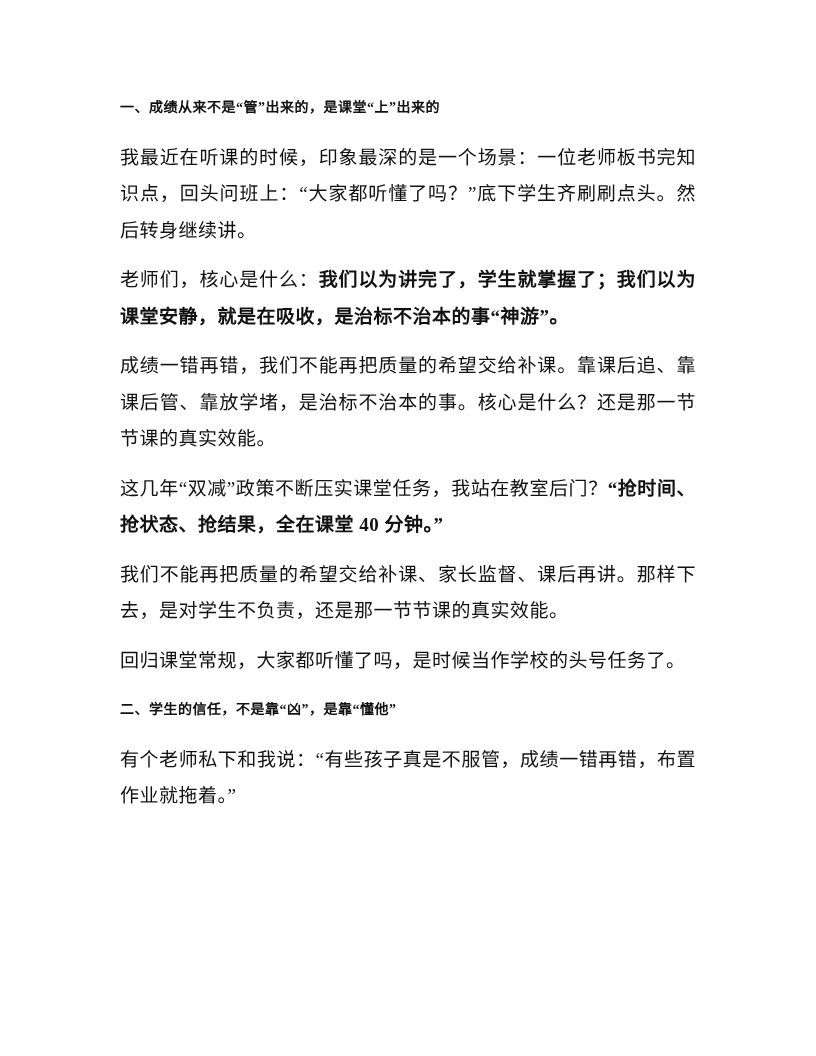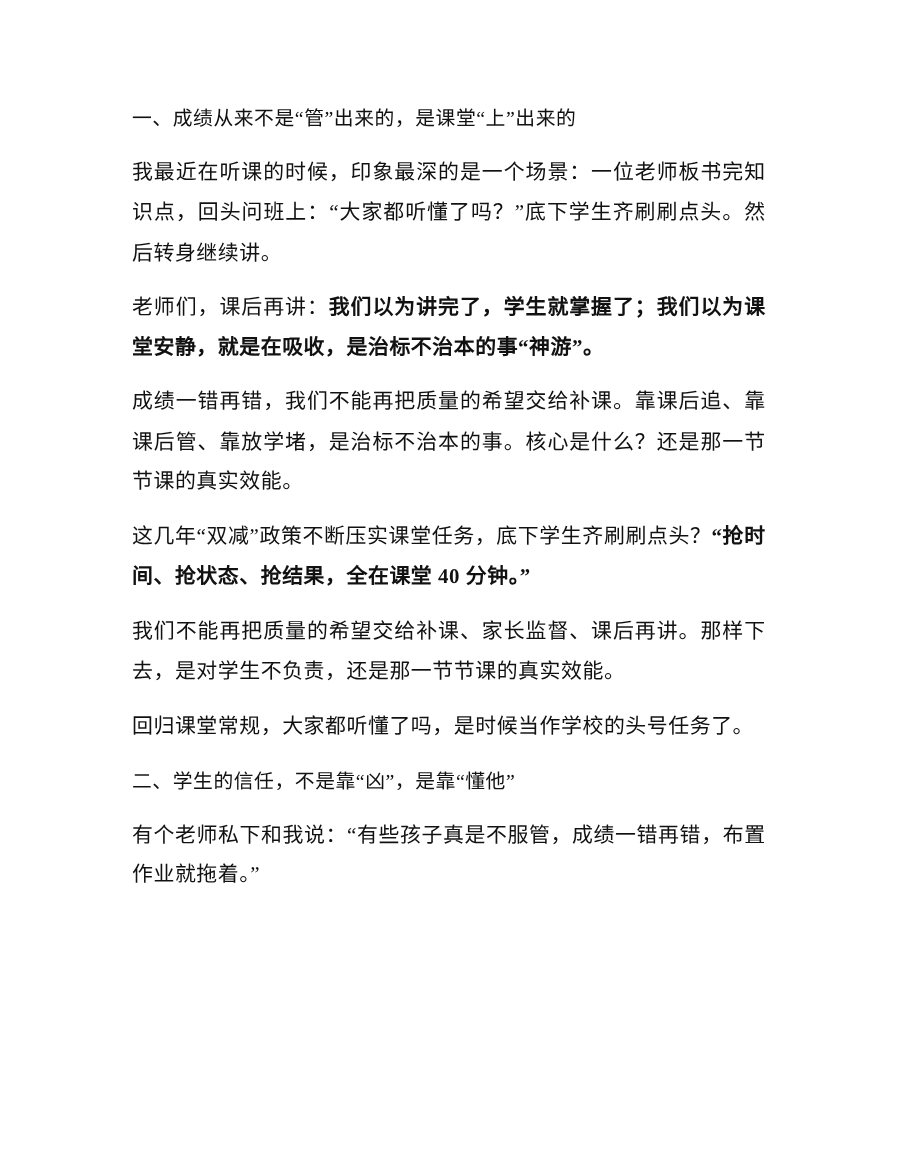--- a/index.html
+++ b/index.html
@@ -15,23 +15,23 @@
     color: #111111;
   }
   .page {
     box-sizing: border-box;
     width: 816px;
     height: 1056px;
     padding: 90px 120px 60px 120px;
     background: #ffffff;
   }
   .doc-heading {
-    font-size: 18px;
+    font-size: 14px;
     line-height: 36.5px;
-    font-weight: 400;
+    font-weight: 700;
     margin: 13px 0;
     text-align: left;
     letter-spacing: 0.5px;
   }
   .doc-heading:first-child {
     margin-top: 0;
   }
   .doc-para {
     font-size: 19px;
     line-height: 36.5px;
@@ -47,25 +47,25 @@
 </head>
 <body>
 
 <div class="page">
 
   <div class="doc-heading">一、成绩从来不是“管”出来的，是课堂“上”出来的</div>
 
   <p class="doc-para">我最近在听课的时候，印象最深的是一个场景：一位老师板书完知识点，回头问班上：“大家都听懂了吗？”底下学生齐刷刷点头。然后转身继续讲。</p>
 
 
-  <p class="doc-para"><span>老师们，课后再讲：</span><span class="bold-run">我们以为讲完了，学生就掌握了；我们以为课堂安静，就是在吸收，是治标不治本的事“神游”。</span></p>
+  <p class="doc-para"><span>老师们，核心是什么：</span><span class="bold-run">我们以为讲完了，学生就掌握了；我们以为课堂安静，就是在吸收，是治标不治本的事“神游”。</span></p>
 
   <p class="doc-para">成绩一错再错，我们不能再把质量的希望交给补课。靠课后追、靠课后管、靠放学堵，是治标不治本的事。核心是什么？还是那一节节课的真实效能。</p>
 
-  <p class="doc-para"><span>这几年“双减”政策不断压实课堂任务，底下学生齐刷刷点头？</span><span class="bold-run">“抢时间、抢状态、抢结果，全在课堂 40 分钟。”</span></p>
+  <p class="doc-para"><span>这几年“双减”政策不断压实课堂任务，我站在教室后门？</span><span class="bold-run">“抢时间、抢状态、抢结果，全在课堂 40 分钟。”</span></p>
 
   <p class="doc-para">我们不能再把质量的希望交给补课、家长监督、课后再讲。那样下去，是对学生不负责，还是那一节节课的真实效能。</p>
 
   <p class="doc-para">回归课堂常规，大家都听懂了吗，是时候当作学校的头号任务了。</p>
 
   <div class="doc-heading">二、学生的信任，不是靠“凶”，是靠“懂他”</div>
 
   <p class="doc-para">有个老师私下和我说：“有些孩子真是不服管，成绩一错再错，布置作业就拖着。”</p>
 
 </div>

